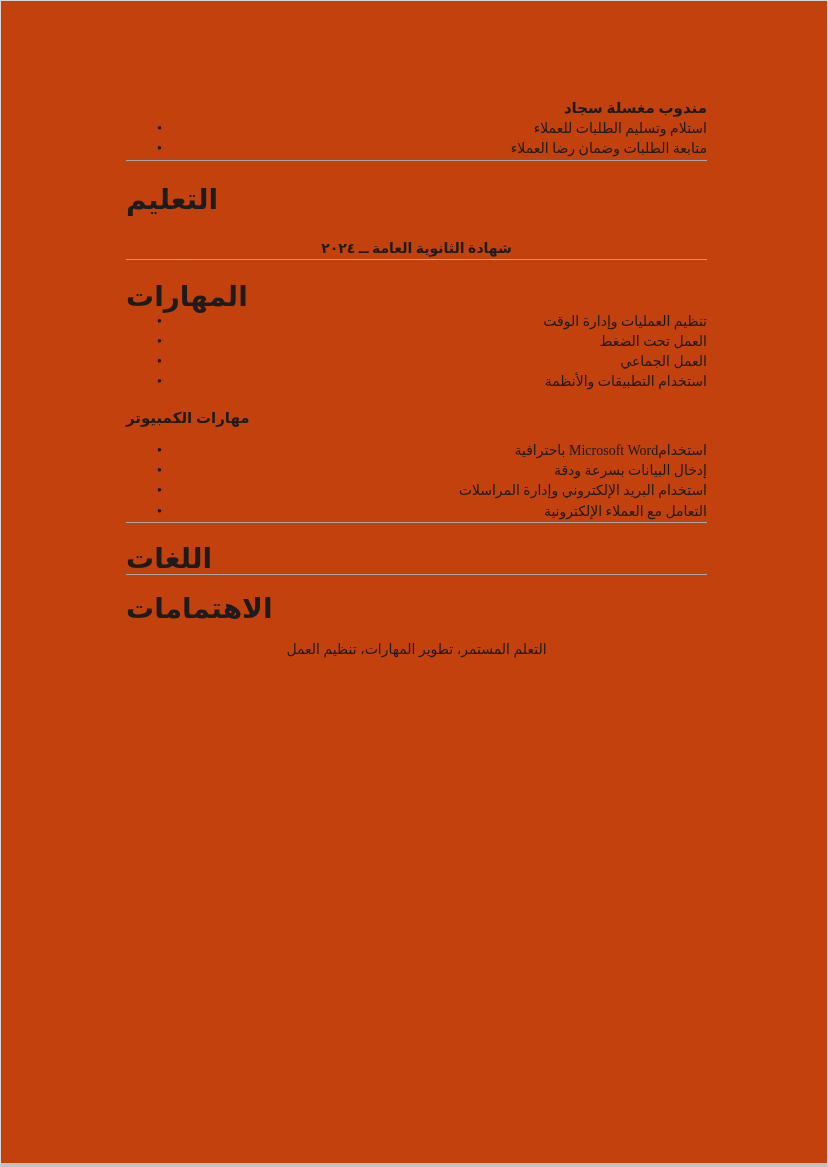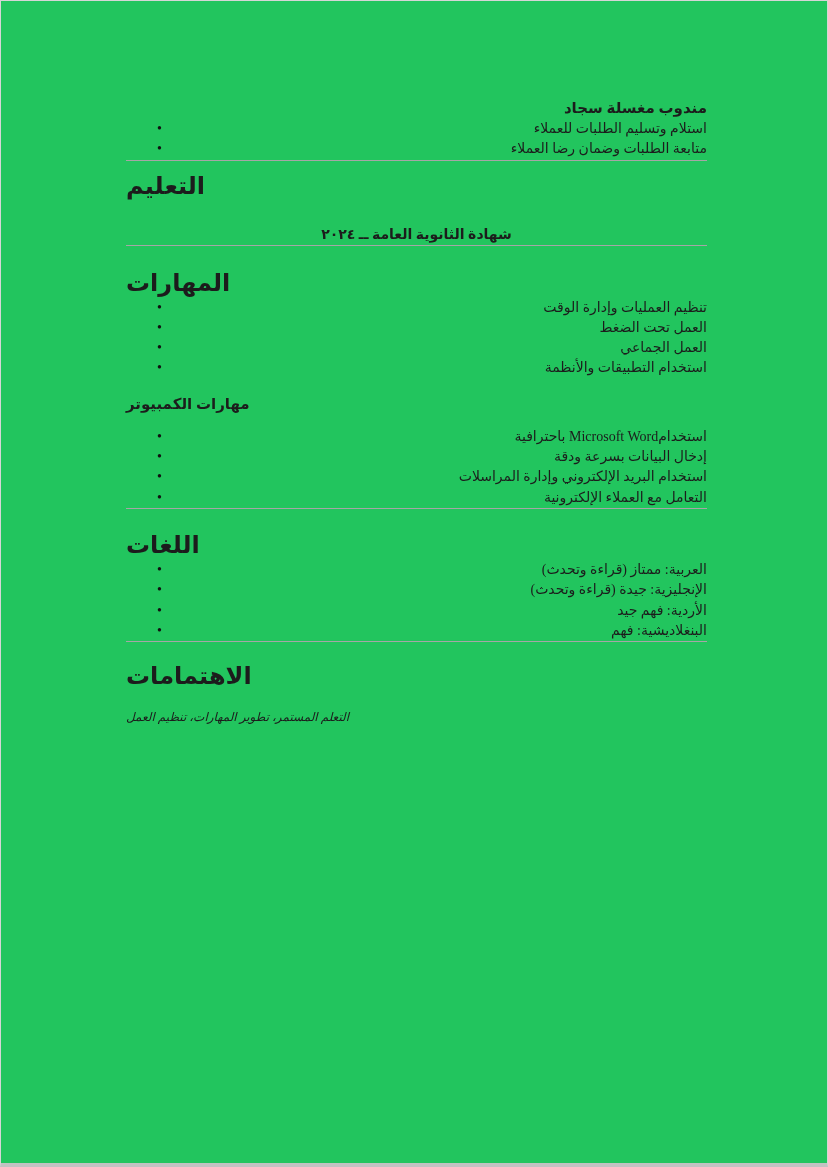--- a/index.html
+++ b/index.html
@@ -5,21 +5,21 @@
   html, body { margin: 0; padding: 0; background: #ffffff; }
   body {
     font-family: "Liberation Serif", "DejaVu Serif", "DejaVu Sans", serif;
     color: #1c1c1c;
   }
   .page {
     position: relative;
     width: 828px;
     height: 1167px;
     box-sizing: border-box;
-    background: #22c55e;
+    background: #c2410c;
     border: 1px solid #d6d6d6;
     border-bottom: 4px solid #c2c2c2;
     overflow: hidden;
   }
   .content {
     box-sizing: border-box;
     padding: 0 120px 0 125px;
   }
   
   .doc-title {
@@ -33,35 +33,34 @@
   .edu-entry {
     direction: rtl;
     text-align: center;
     font-size: 14px;
     font-weight: bold;
     line-height: 20px;
     margin: 24px 0 0 0;
   }
   .interests-text {
     direction: rtl;
-    text-align: left;
-    font-size: 12px;
+    text-align: center;
+    font-size: 14px;
     font-weight: normal;
     line-height: 20px;
     margin: 16px 0 0 0;
-    font-style: italic;
   }
   
   .section-heading {
     direction: rtl;
     text-align: left;
-    font-size: 24px;
+    font-size: 28px;
     font-weight: bold;
     line-height: 30px;
-    margin: 10px 0 0 0;
+    margin: 24px 0 0 0;
   }
   .sub-heading {
     direction: rtl;
     text-align: left;
     font-size: 15px;
     font-weight: bold;
     line-height: 22px;
     margin: 14px 0 12px 0;
   }
   
@@ -136,26 +135,20 @@
     <ul class="bullet-list mt-comp-list">
       <li><span dir="rtl">استخدامMicrosoft Word باحترافية</span></li>
       <li><span dir="rtl">إدخال البيانات بسرعة ودقة</span></li>
       <li><span dir="rtl">استخدام البريد الإلكتروني وإدارة المراسلات</span></li>
       <li><span dir="rtl">التعامل مع العملاء الإلكترونية</span></li>
     </ul>
 
     <hr class="divider mt-hr3">
 
     <h2 class="section-heading mt-h-lang">اللغات</h2>
-    <ul class="bullet-list mt-lang-list">
-      <li><span dir="rtl">العربية: ممتاز (قراءة وتحدث)</span></li>
-      <li><span dir="rtl">الإنجليزية: جيدة (قراءة وتحدث)</span></li>
-      <li><span dir="rtl">الأردية: فهم جيد</span></li>
-      <li><span dir="rtl">البنغلاديشية: فهم</span></li>
-    </ul>
 
     <hr class="divider mt-hr4">
 
     <h2 class="section-heading mt-h-interests">الاهتمامات</h2>
     <p class="interests-text">التعلم المستمر، تطوير المهارات، تنظيم العمل</p>
 
   </div>
 </div>
 
 </body></html>

